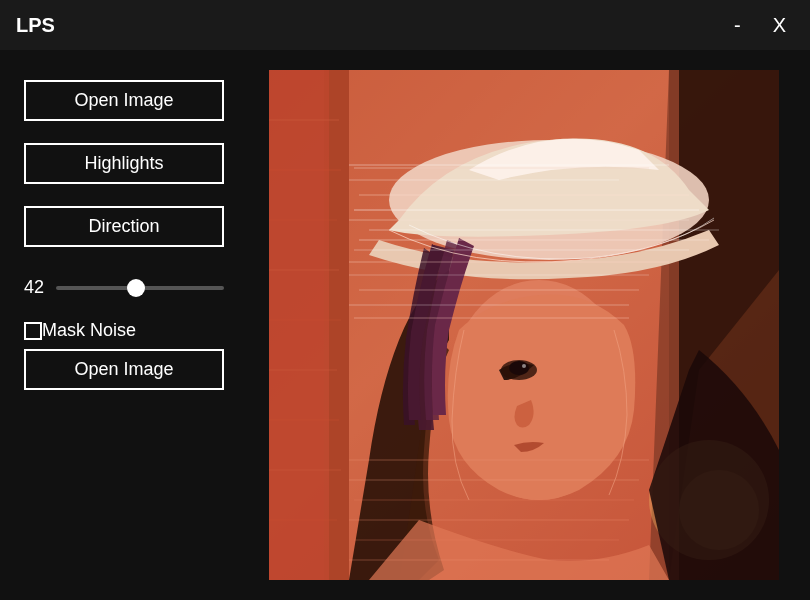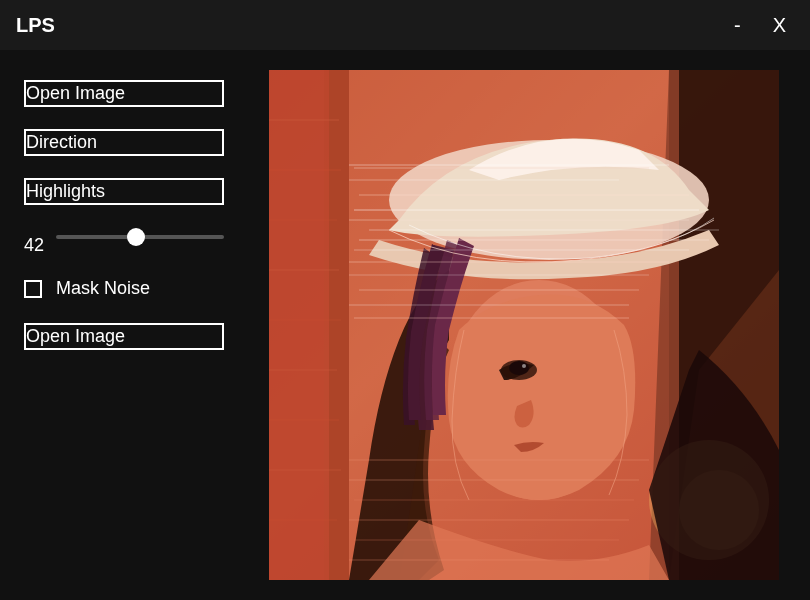--- a/index.html
+++ b/index.html
@@ -56,33 +56,34 @@
       background: #111;
       display: flex;
       flex-direction: column;
       align-items: center;
       padding: 30px 14px 14px 14px;
       gap: 0;
     }
 
     .sidebar-btn {
       width: 200px;
-      padding: 1px 0;
+      padding: 8px 0;
       background: #111;
       border: 2px solid #fff;
       color: #fff;
       font-size: 18px;
       cursor: pointer;
-      text-align: left;
+      text-align: center;
       margin-bottom: 22px;
     }
 
     .slider-section {
       width: 200px;
       display: flex;
+      align-items: center;
       gap: 4px;
       margin-bottom: 22px;
       margin-top: 8px;
     }
 
     .slider-value {
       color: #fff;
       font-size: 18px;
       min-width: 28px;
     }
@@ -104,22 +105,21 @@
       top: 50%;
       transform: translateY(-50%);
       left: 42%;
       cursor: pointer;
     }
 
     .mask-noise-section {
       width: 200px;
       display: flex;
       align-items: center;
-      gap: 14px;
-      margin-bottom: 24px;
+      margin-bottom: 8px;
     }
 
     .checkbox {
       width: 18px;
       height: 18px;
       border: 2px solid #fff;
       background: #111;
       cursor: pointer;
       flex-shrink: 0;
     }
@@ -157,22 +157,22 @@
   <span class="title-bar-title">LPS</span>
   <div class="title-bar-controls">
     <button class="title-bar-btn">-</button>
     <button class="title-bar-btn">X</button>
   </div>
 </div>
 
 <div class="main-content">
   <div class="sidebar">
     <button class="sidebar-btn">Open Image</button>
+    <button class="sidebar-btn">Highlights</button>
     <button class="sidebar-btn">Direction</button>
-    <button class="sidebar-btn">Highlights</button>
 
     <div class="slider-section">
       <span class="slider-value">42</span>
       <div class="slider-track">
         <div class="slider-thumb"></div>
       </div>
     </div>
 
     <div class="mask-noise-section">
       <div class="checkbox"></div>

